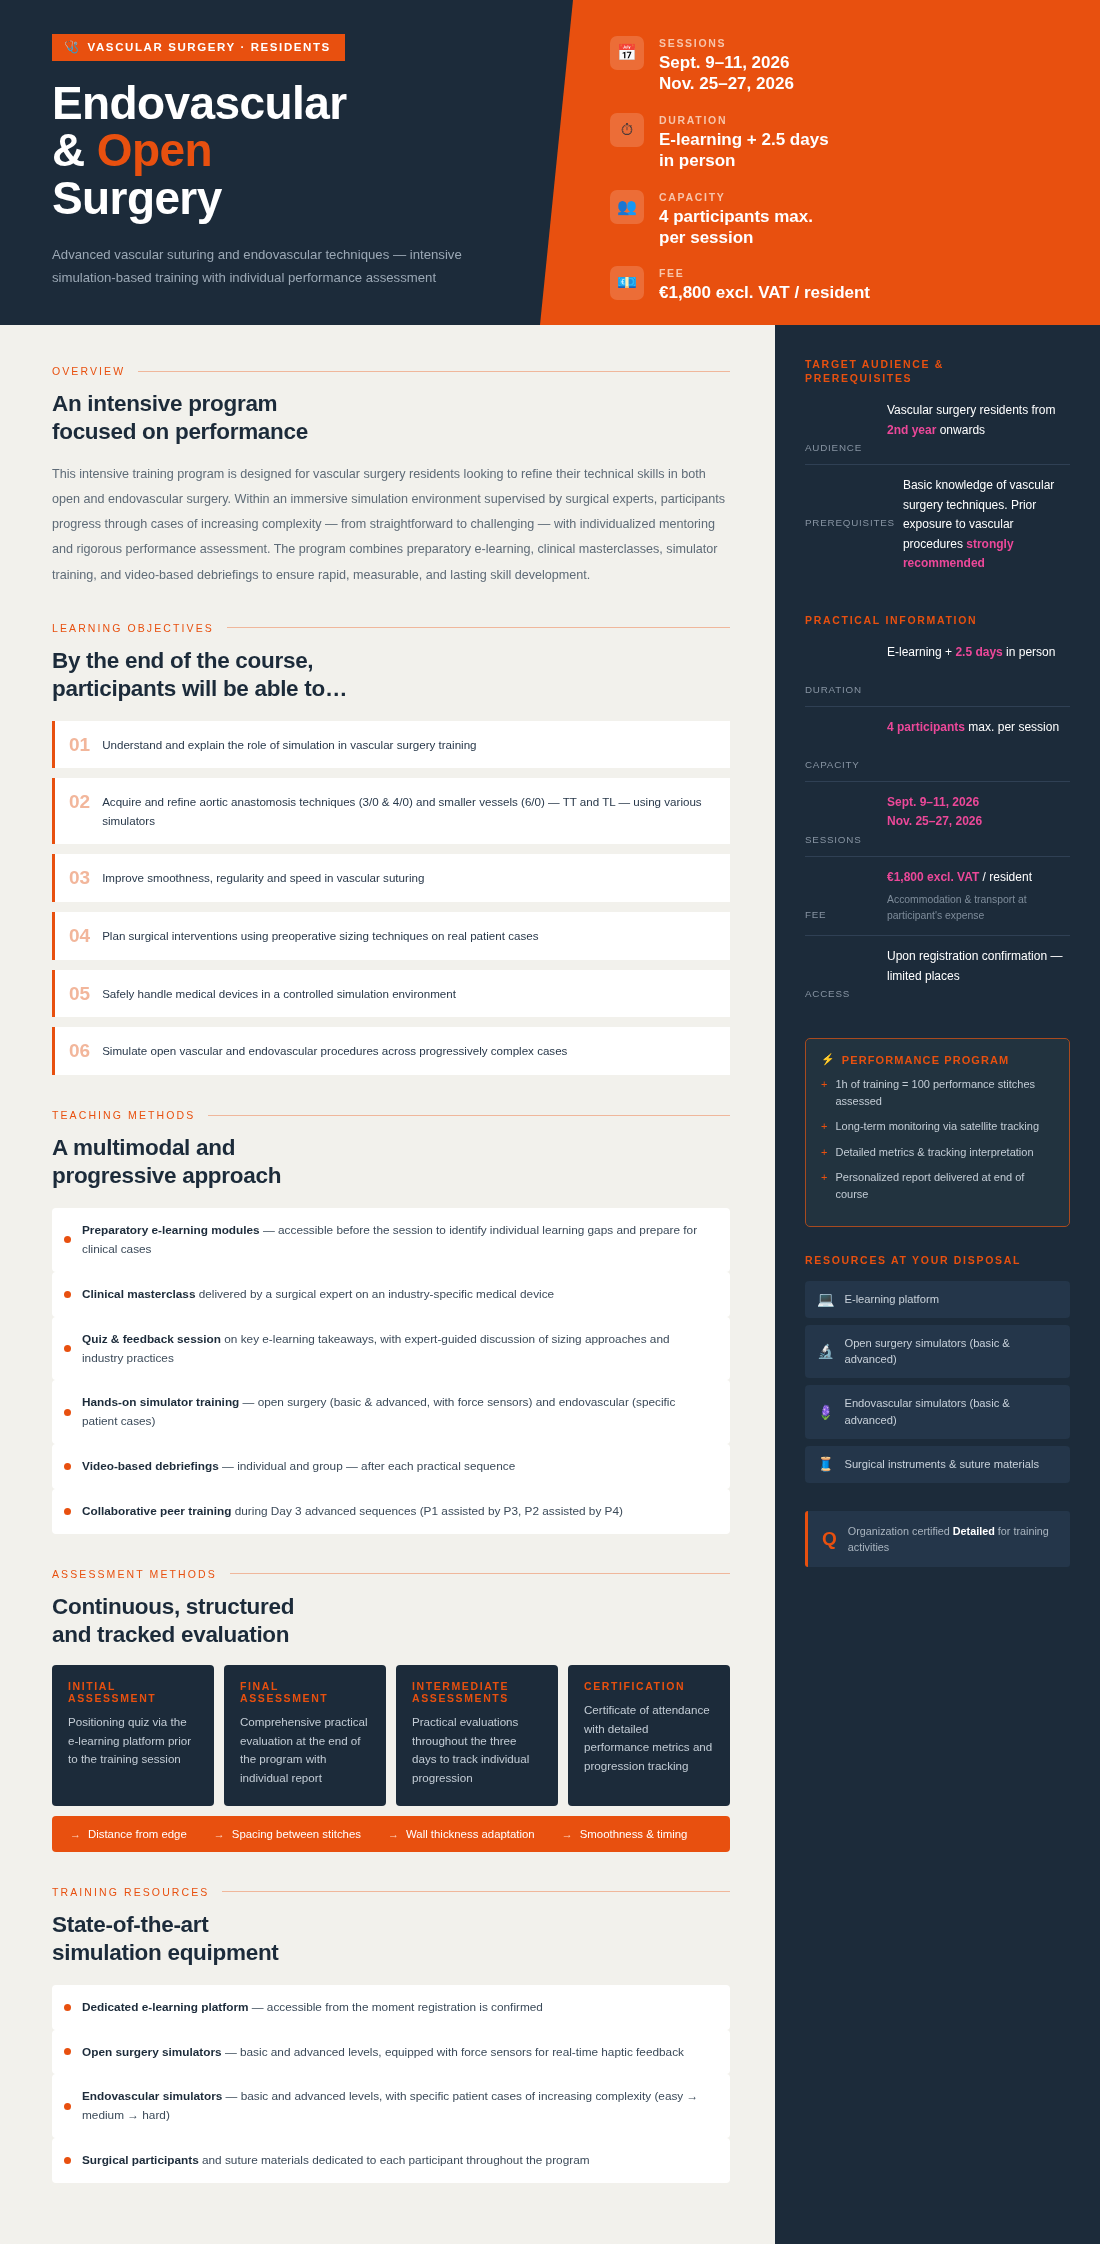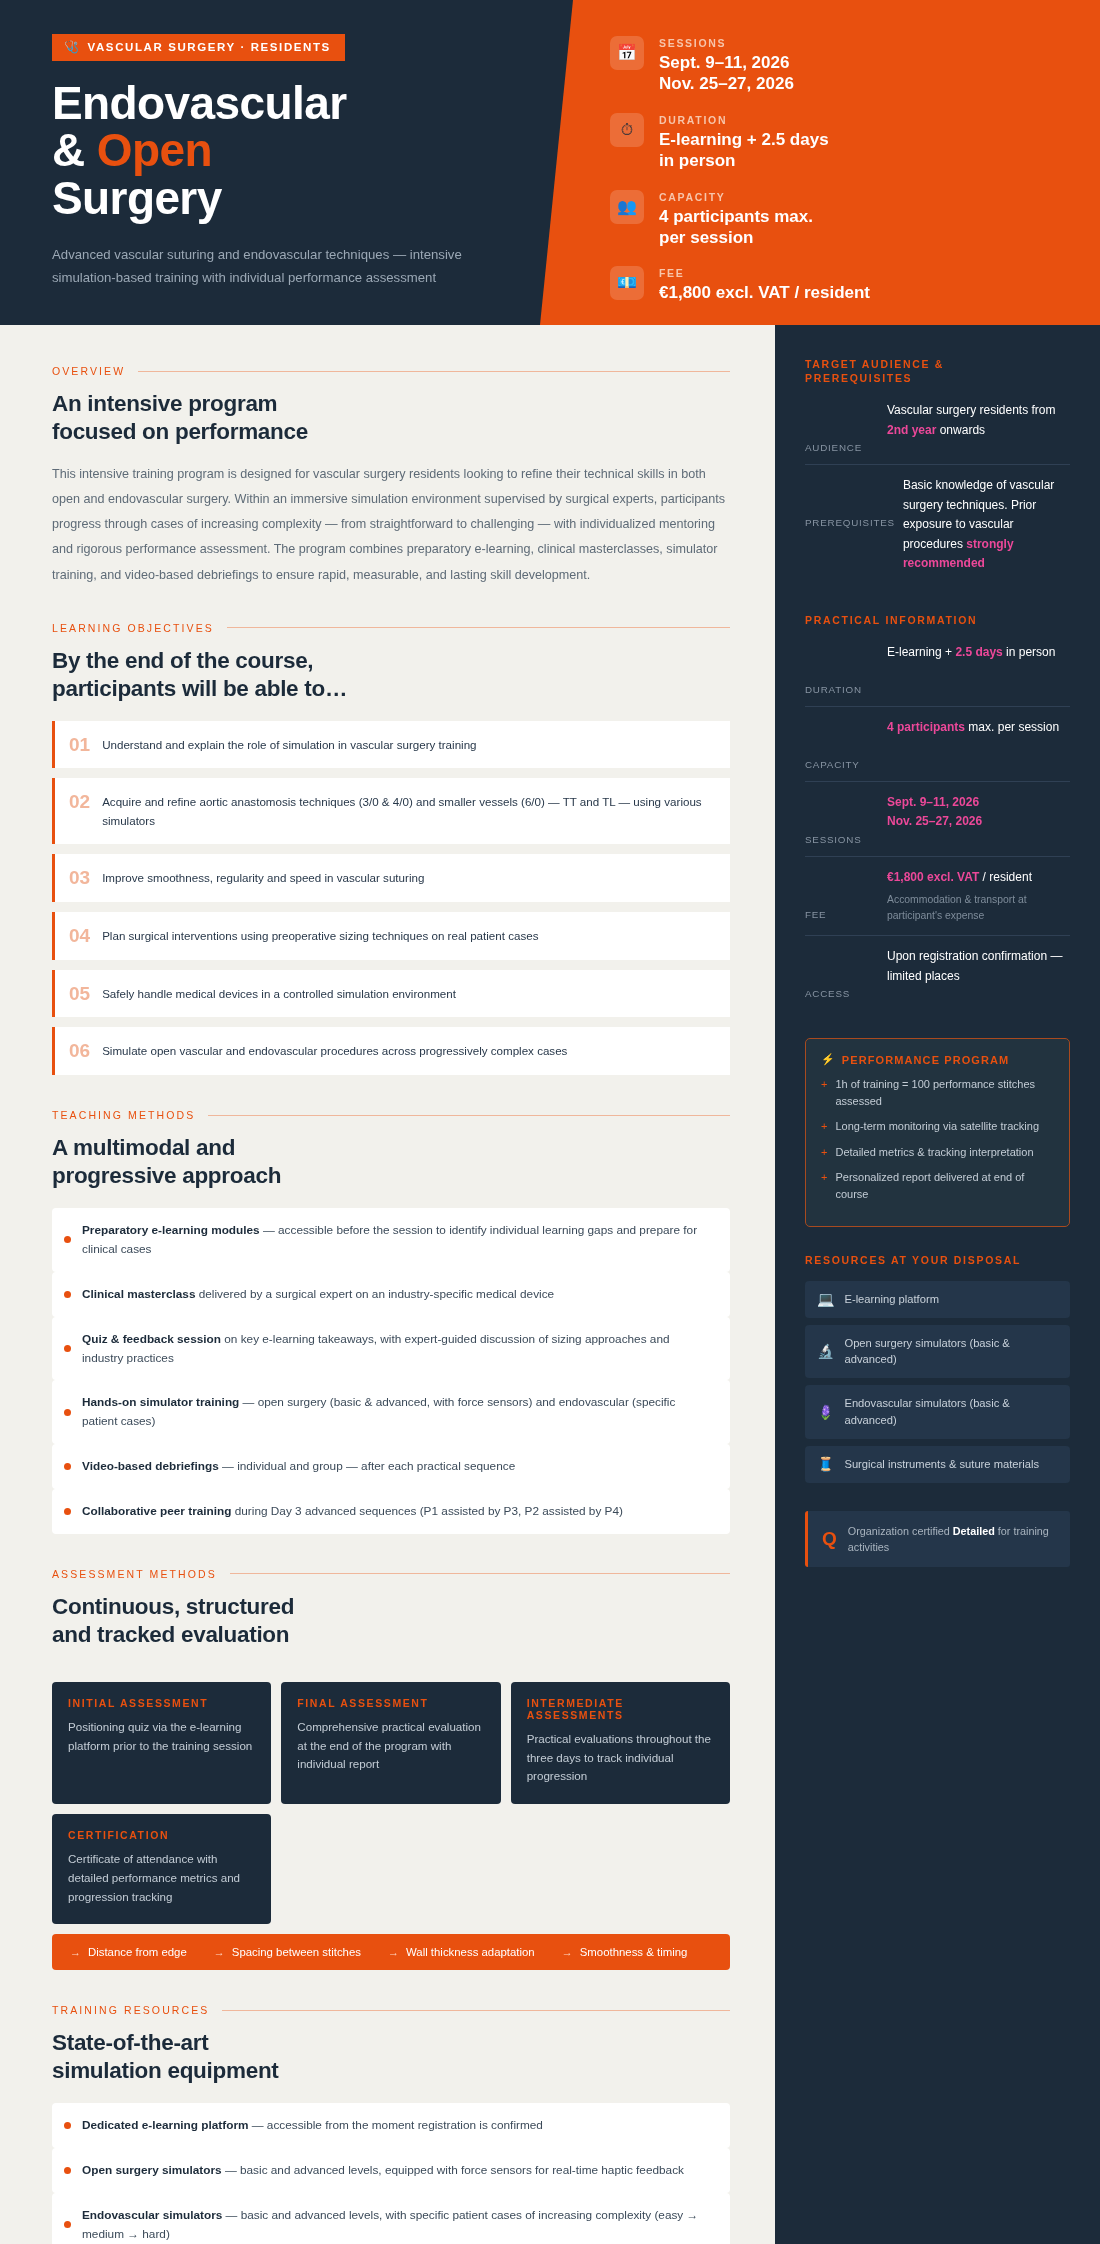--- a/index.html
+++ b/index.html
@@ -77,21 +77,21 @@
   
   .rowcard{
     background:#fff;border-radius:4px;padding:13px 16px 13px 12px;margin-bottom:0;
     display:flex;gap:11px;align-items:center;
   }
   .dot{width:7px;height:7px;border-radius:50%;background:#e8500f;flex:0 0 7px;}
   .rowtxt{font-size:11.8px;line-height:1.6;color:#3b4a59;}
   .rowtxt b{color:#1c2b3a;}
 
   
-  .asm-grid{display:grid;grid-template-columns:1fr 1fr 1fr;gap:10px;margin-top:33px;}
+  .asm-grid{display:grid;grid-template-columns:1fr 1fr 1fr 1fr;gap:10px;margin-top:16px;}
   .asm{background:#1c2b3a;border-radius:4px;padding:15px 16px 18px 16px;}
   .asm-h{font-size:10.5px;font-weight:bold;letter-spacing:1.6px;color:#e8500f;margin-bottom:9px;}
   .asm-t{font-size:11.6px;line-height:1.62;color:#c3ccd5;}
 
   .metrics{
     margin-top:10px;background:#e8500f;border-radius:4px;
     display:flex;align-items:center;gap:27px;padding:12px 18px;flex-wrap:wrap;
   }
   .metric{font-size:11.4px;color:#fff;display:flex;align-items:center;gap:7px;}
   .metric .arw{color:#ffd6c2;font-size:11px;}

